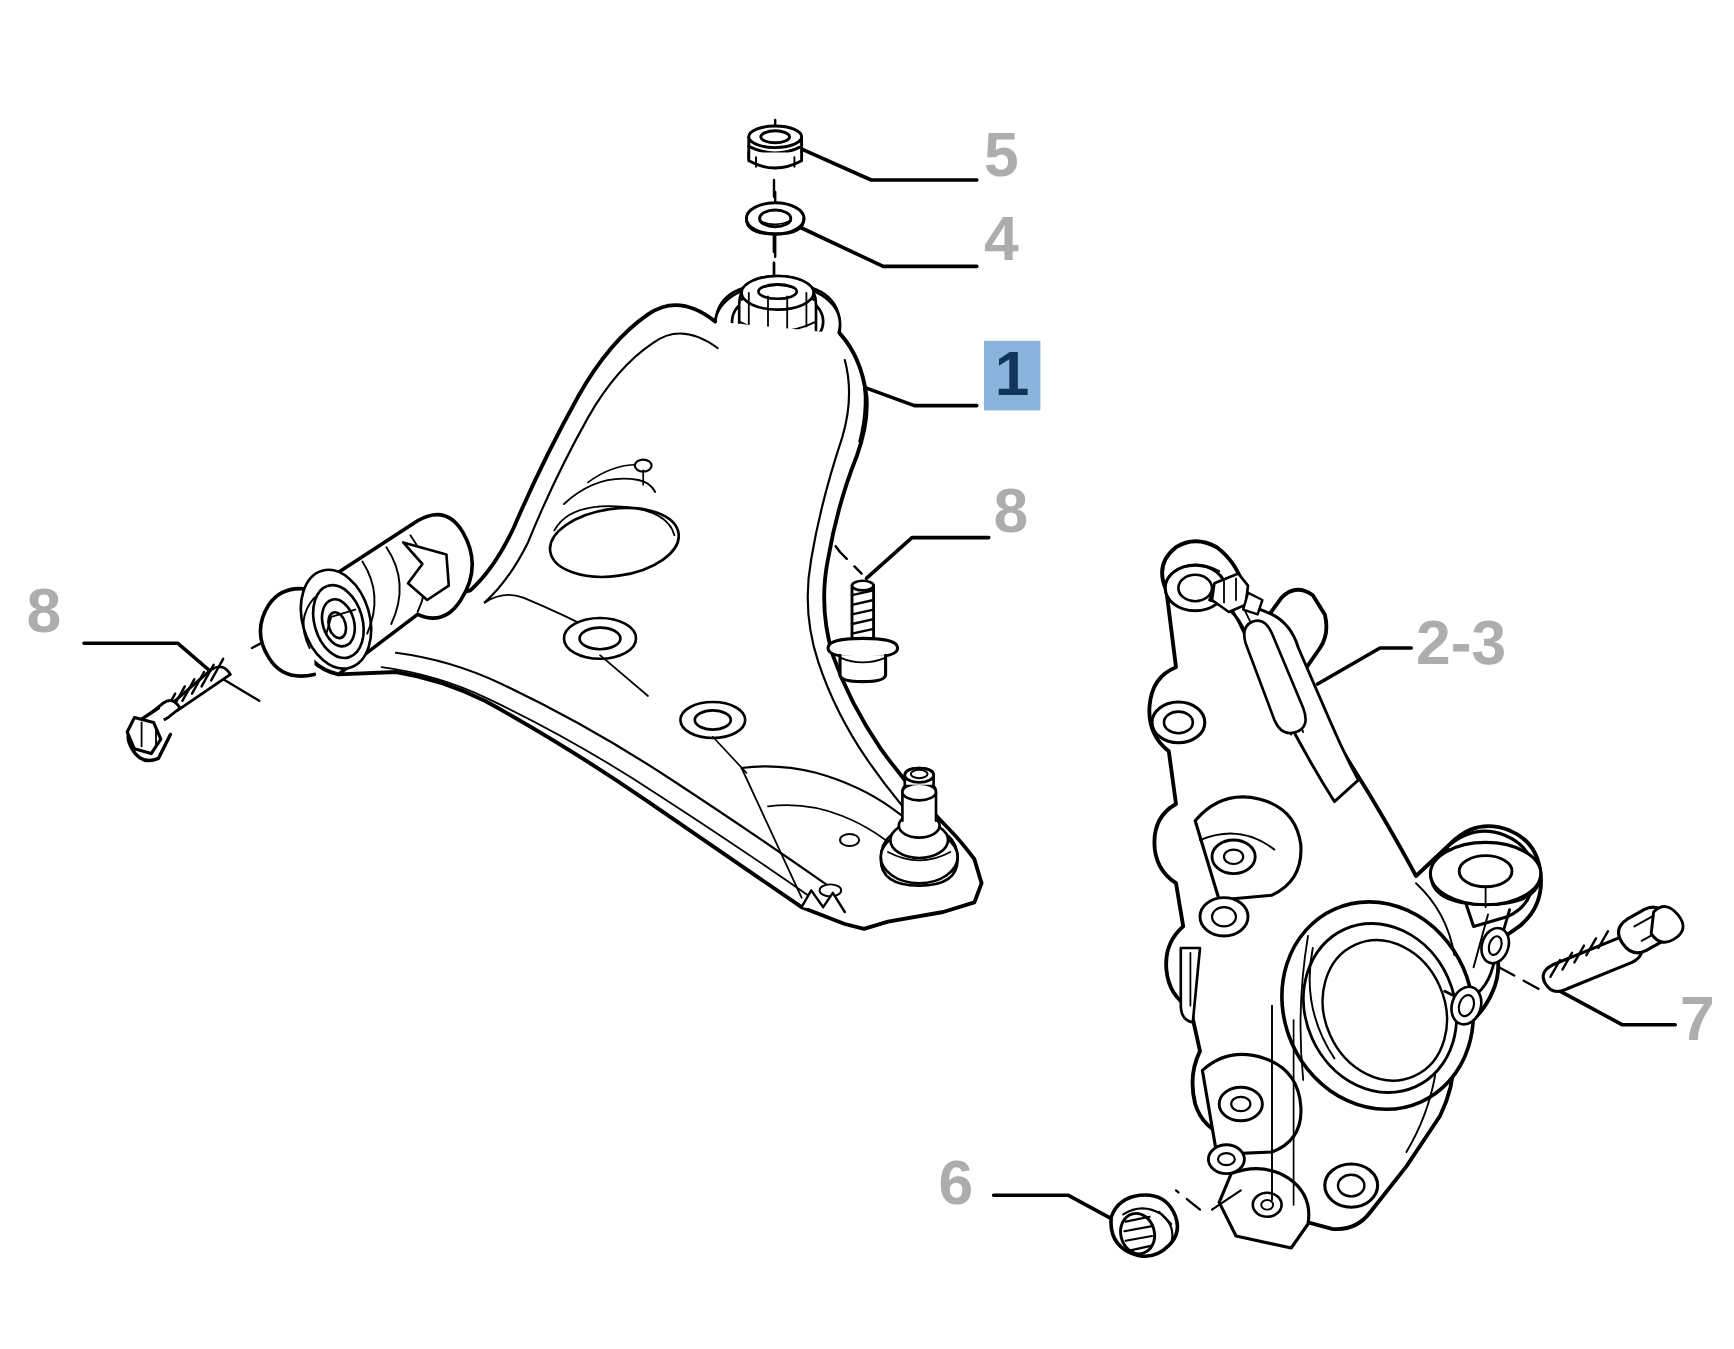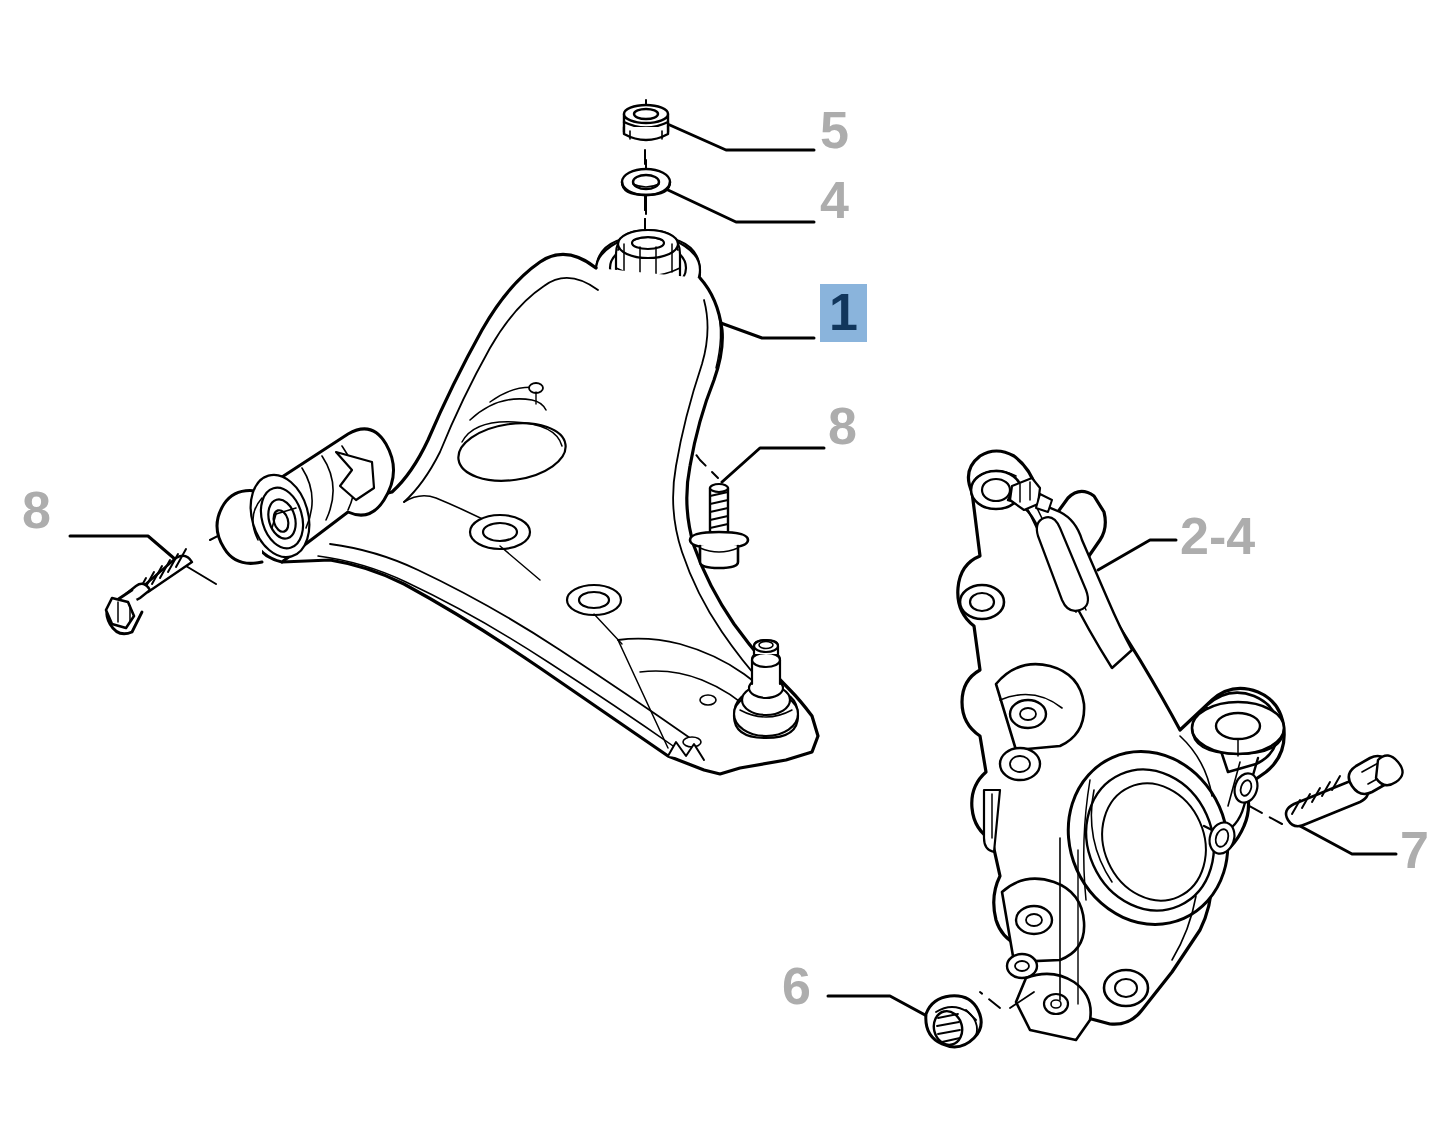--- a/index.html
+++ b/index.html
@@ -397,17 +397,17 @@
       </g>
 
     </g>
   </svg>
 
   <div class="callout" id="lbl-5">5</div>
   <div class="callout" id="lbl-4">4</div>
   <div class="callout hl" id="lbl-1">1</div>
   <div class="callout" id="lbl-8a">8</div>
   <div class="callout" id="lbl-8b">8</div>
-  <div class="callout" id="lbl-23">2-4</div>
+  <div class="callout" id="lbl-23">2-3</div>
   <div class="callout" id="lbl-7">7</div>
   <div class="callout" id="lbl-6">6</div>
 
 </div>
 
 </body></html>

